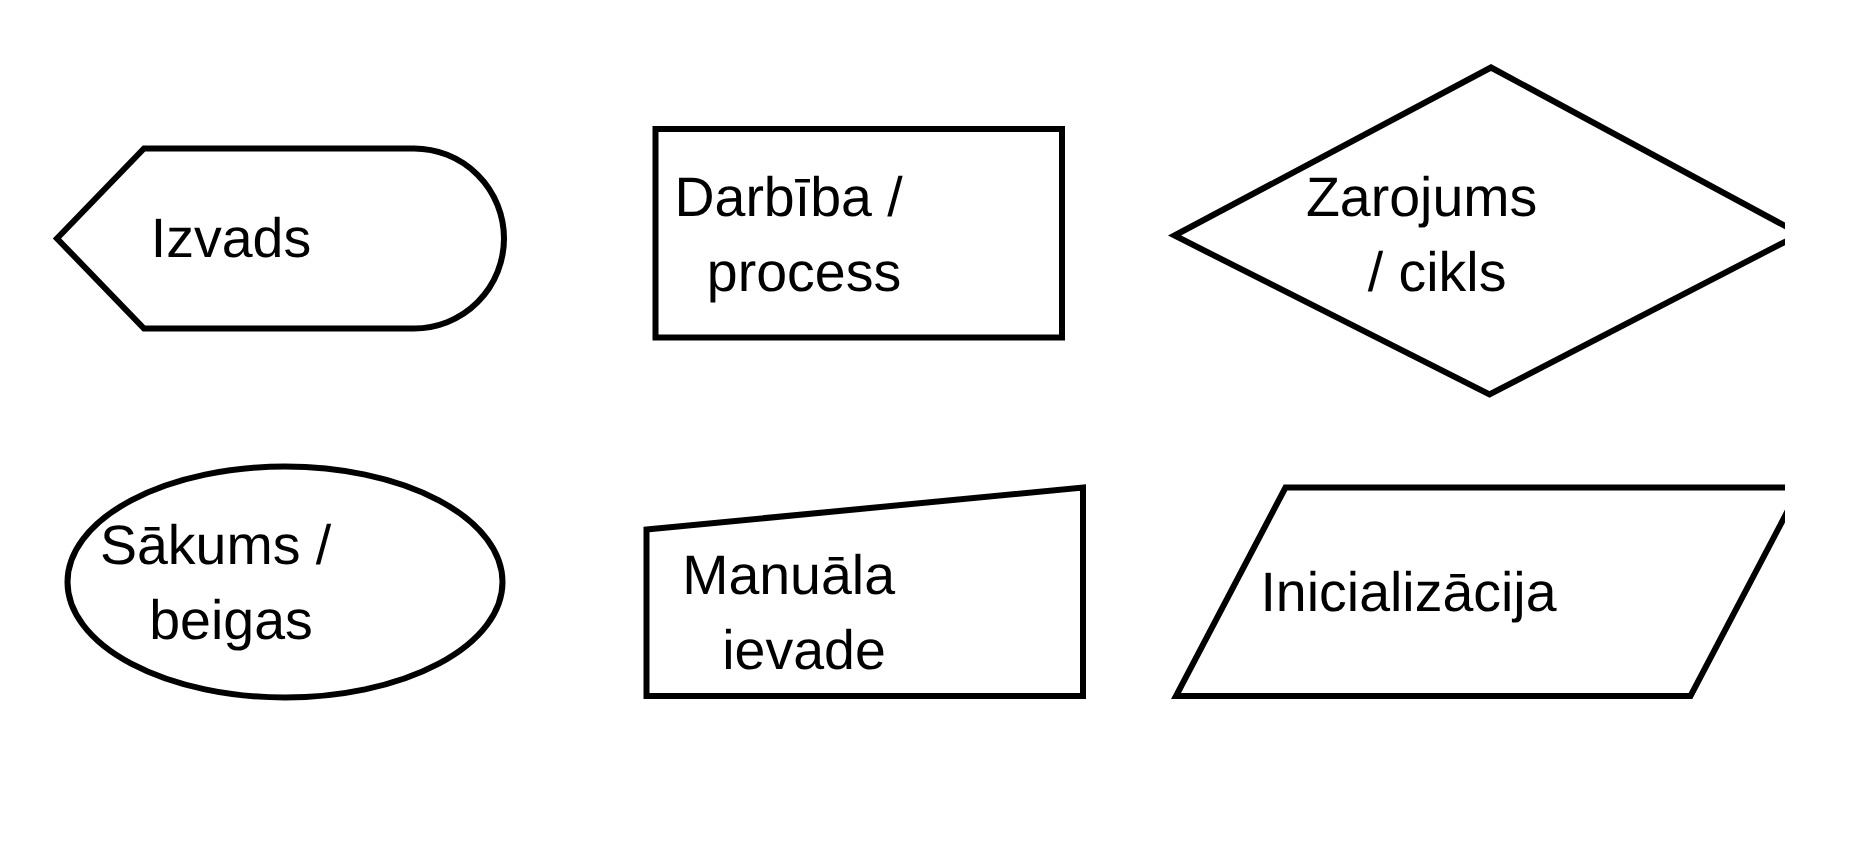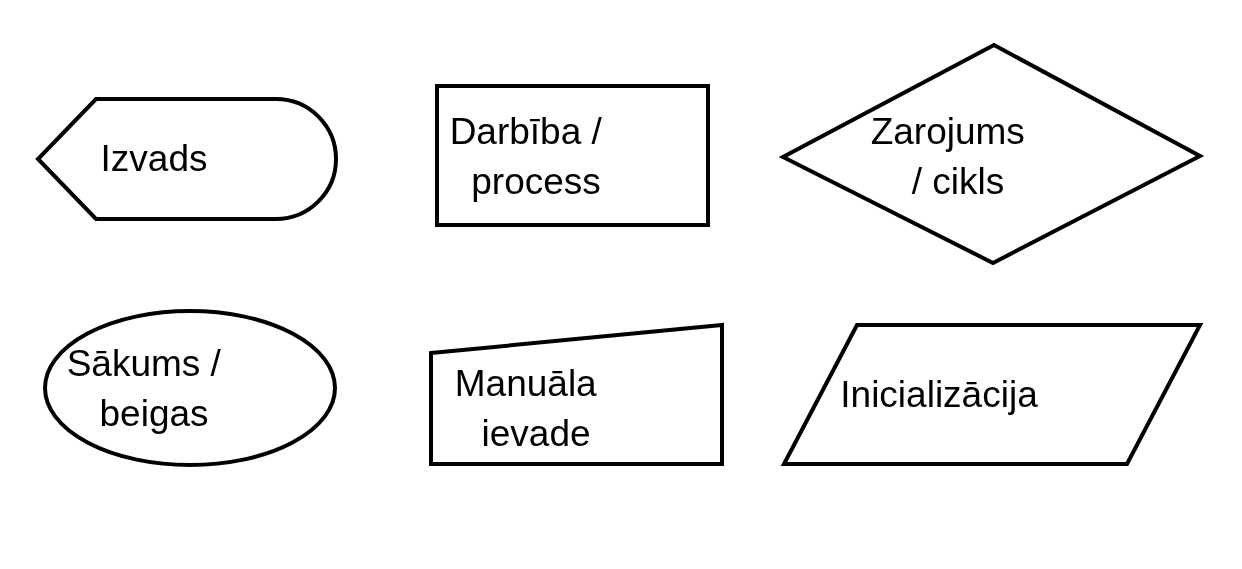--- a/index.html
+++ b/index.html
@@ -9,21 +9,20 @@
   }
   body {
     font-family: "Liberation Sans", sans-serif;
   }
   #canvas {
     position: relative;
     width: 1190px;
     height: 569px;
     background: #ffffff;
     overflow: hidden;
-    padding-left: 40px;
   }
   #flowchart-svg {
     position: absolute;
     left: 0;
     top: 0;
     width: 1242px;
     height: 569px;
     display: block;
   }
   .shape-outline {

